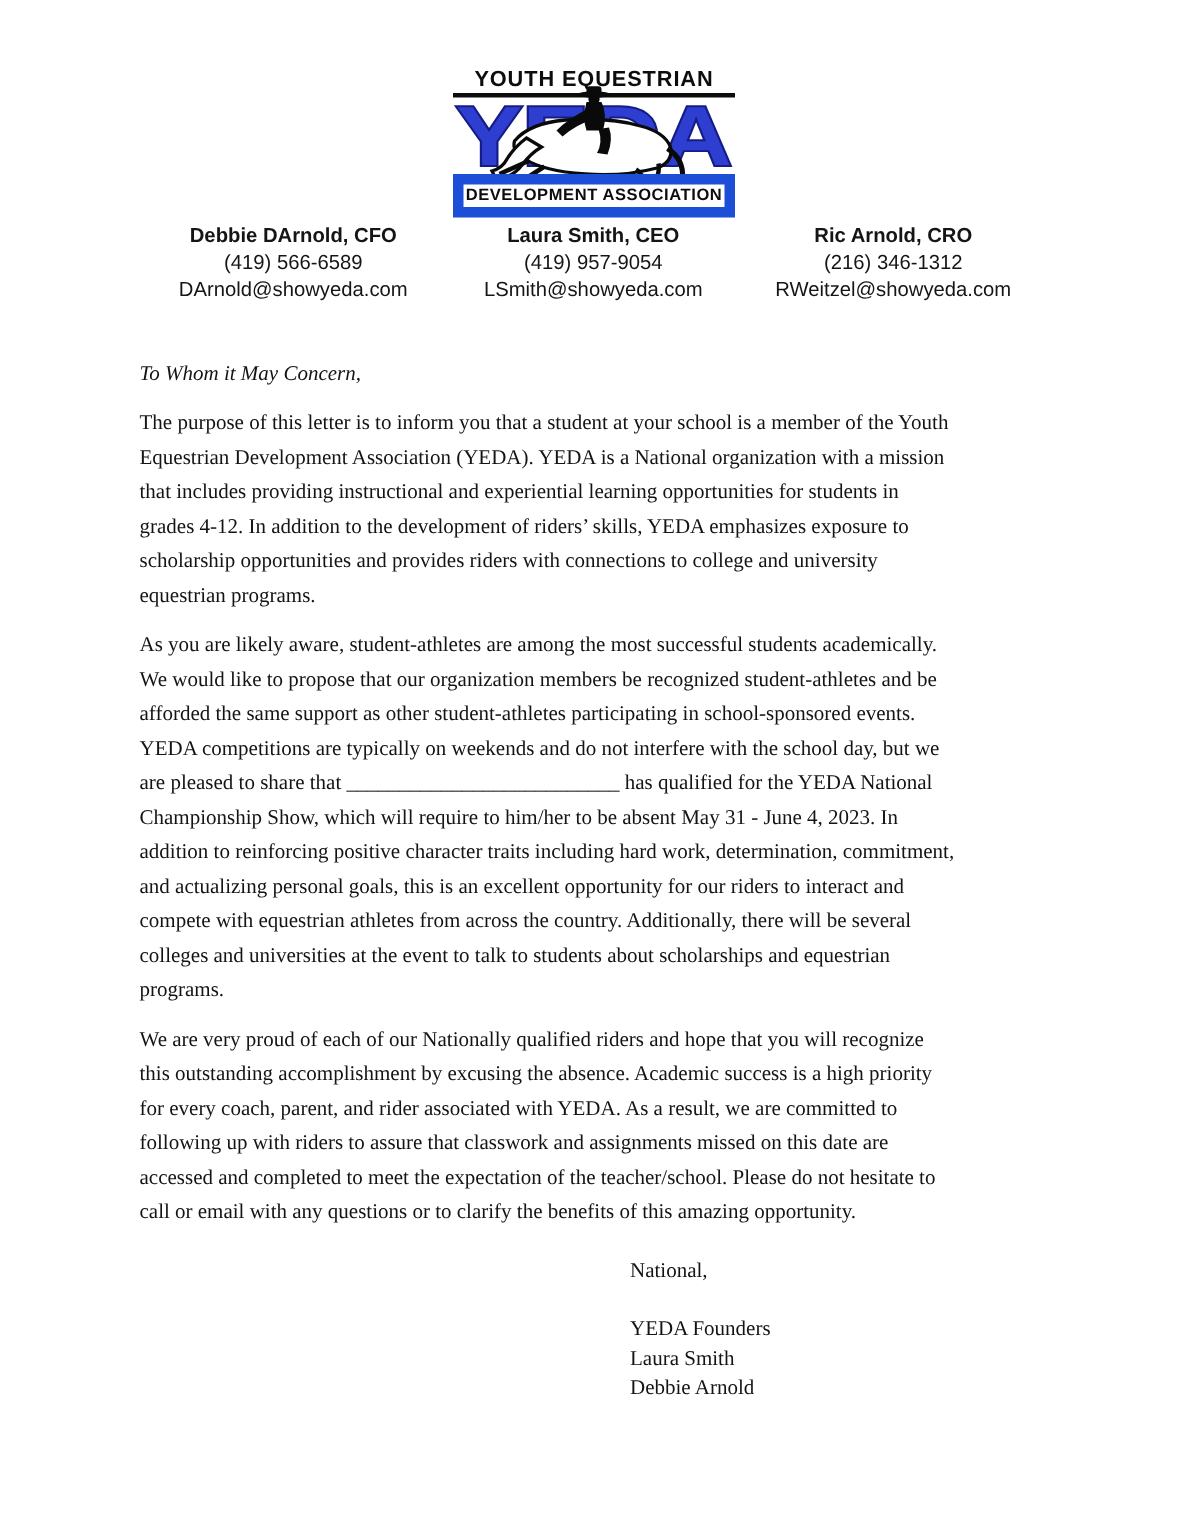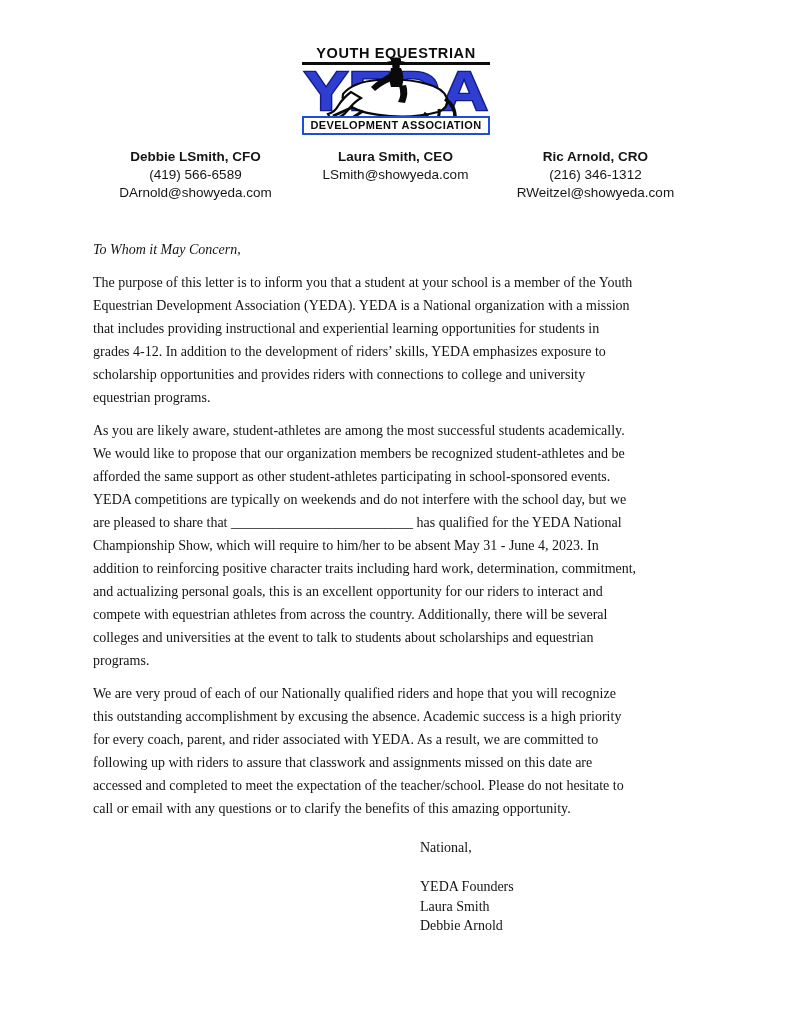--- a/index.html
+++ b/index.html
@@ -44,21 +44,21 @@
     top: -9px;
     transform: translateX(-50%);
   }
   .logo-bottom {
     margin-top: 2px;
     font-family: "Liberation Sans", sans-serif;
     font-weight: bold;
     font-size: 11px;
     letter-spacing: 0.4px;
     color: #0d0d0d;
-    border: 2px solid #1d4ed8;
+    border: 7px solid #1d4ed8;
     padding: 1px 0 2px 0;
     background: #ffffff;
     position: relative;
     white-space: nowrap;
   }
 
   
   .contacts {
     position: absolute;
     top: 148px;
@@ -126,26 +126,27 @@
         <rect x="70" y="0.5" width="10" height="6" rx="2" fill="#0a0a0a"></rect>
         <ellipse cx="75" cy="6" rx="11" ry="2.2" fill="#0a0a0a"></ellipse>
       </svg>
     </div>
 
     <div class="logo-bottom">DEVELOPMENT ASSOCIATION</div>
   </div>
 
   <div class="contacts">
     <div class="contact-col">
-      <div class="contact-name">Debbie LSmith, CFO</div>
+      <div class="contact-name">Debbie DArnold, CFO</div>
       <div class="contact-phone">(419) 566-6589</div>
       <div class="contact-email">DArnold@showyeda.com</div>
     </div>
     <div class="contact-col">
       <div class="contact-name">Laura Smith, CEO</div>
+      <div class="contact-phone">(419) 957-9054</div>
       <div class="contact-email">LSmith@showyeda.com</div>
     </div>
     <div class="contact-col">
       <div class="contact-name">Ric Arnold, CRO</div>
       <div class="contact-phone">(216) 346-1312</div>
       <div class="contact-email">RWeitzel@showyeda.com</div>
     </div>
   </div>
 
   <div class="letter">

